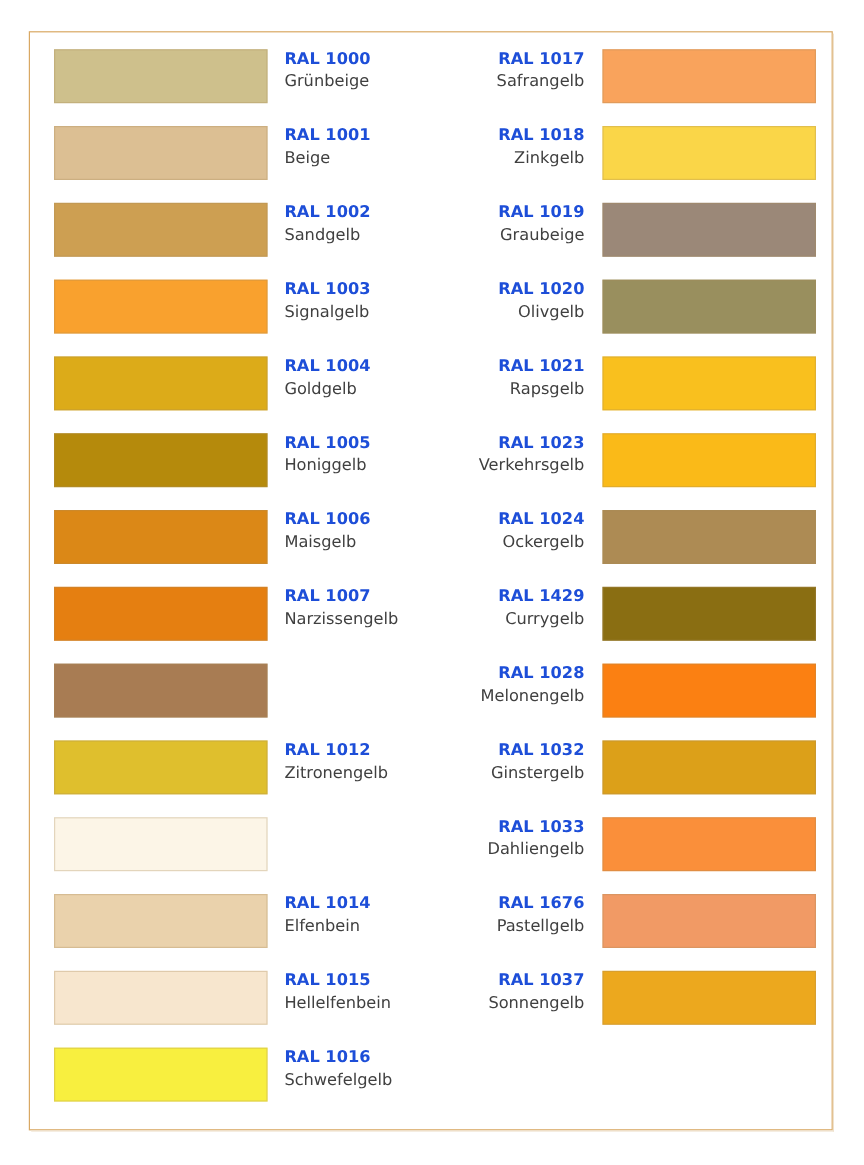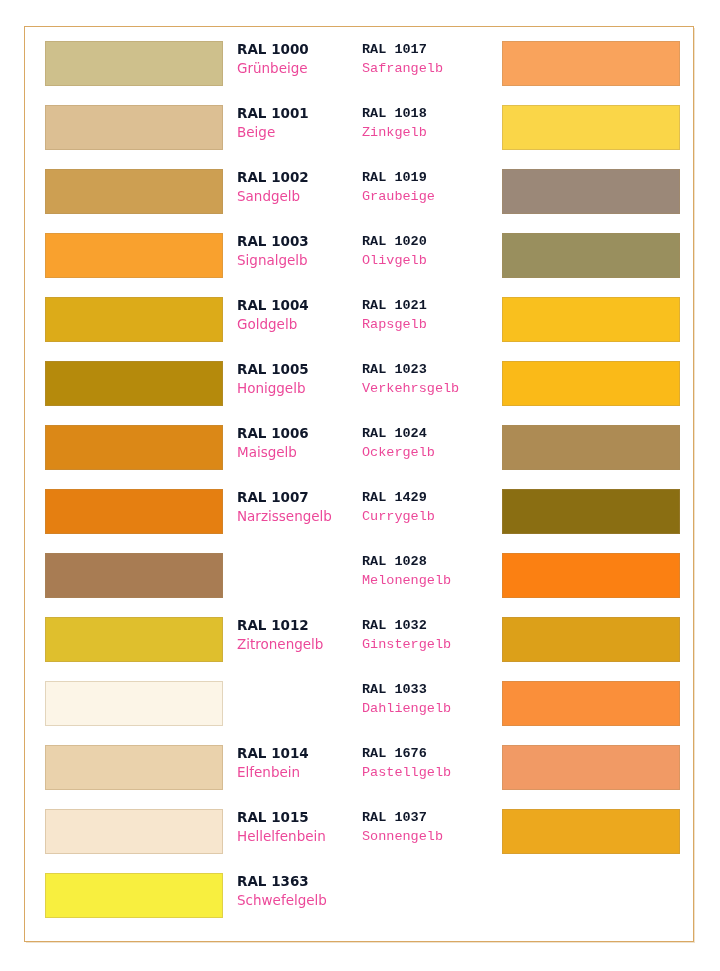--- a/index.html
+++ b/index.html
@@ -63,34 +63,34 @@
   }
   .labels {
     position: absolute;
     top: -1px;
     width: 125px;
   }
   
   .column-left .swatch { left: 10px; }
   .column-left .labels { left: 202px; text-align: left; }
   
-  .column-right .labels { left: 0px; text-align: left; font-family: Liberation Mono, monospace; }
+  .column-right .labels { left: 0px; text-align: right; }
   .column-right .swatch { left: 140px; }
 
   .code {
     font-size: 13.5px;
     font-weight: bold;
-    color: #0f172a;
+    color: #1d4ed8;
     line-height: 19px;
     white-space: nowrap;
   }
   .name {
     font-size: 13.5px;
     font-weight: normal;
-    color: #ec4899;
+    color: #404040;
     line-height: 19px;
     white-space: nowrap;
   }
 </style>
 </head>
 <body>
 
 <div id="chart-frame">
   <div class="columns">
     <div class="column column-left" id="col-left">
@@ -173,21 +173,21 @@
         <div class="row">
           <div class="swatch" style="background: rgb(247, 230, 206);"></div>
           <div class="labels">
             <div class="code">RAL 1015</div>
             <div class="name">Hellelfenbein</div>
           </div>
         </div>
         <div class="row">
           <div class="swatch" style="background: rgb(248, 239, 63);"></div>
           <div class="labels">
-            <div class="code">RAL 1363</div>
+            <div class="code">RAL 1016</div>
             <div class="name">Schwefelgelb</div>
           </div>
         </div>
       </div>
     <div class="column column-right" id="col-right">
         <div class="row">
           <div class="swatch" style="background: rgb(249, 163, 92);"></div>
           <div class="labels">
             <div class="code">RAL 1017</div>
             <div class="name">Safrangelb</div>

